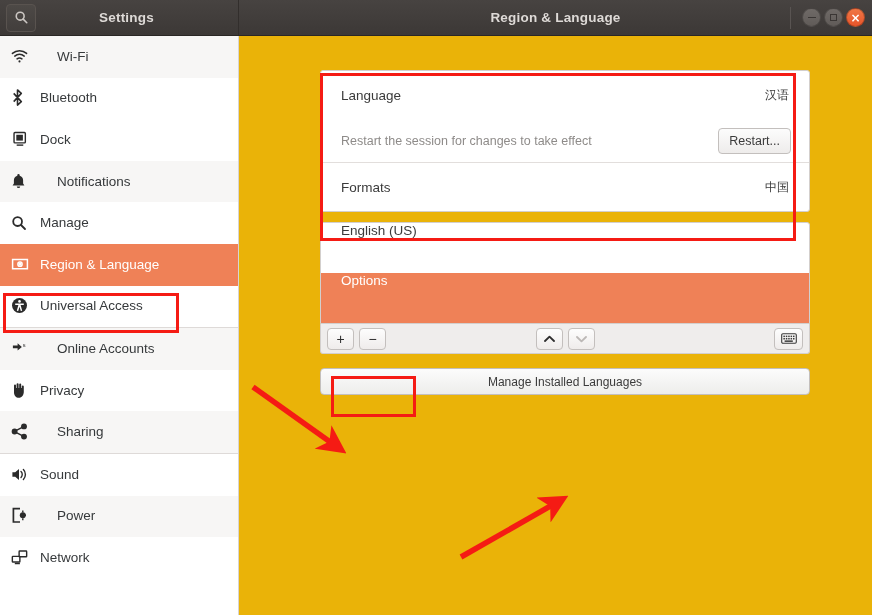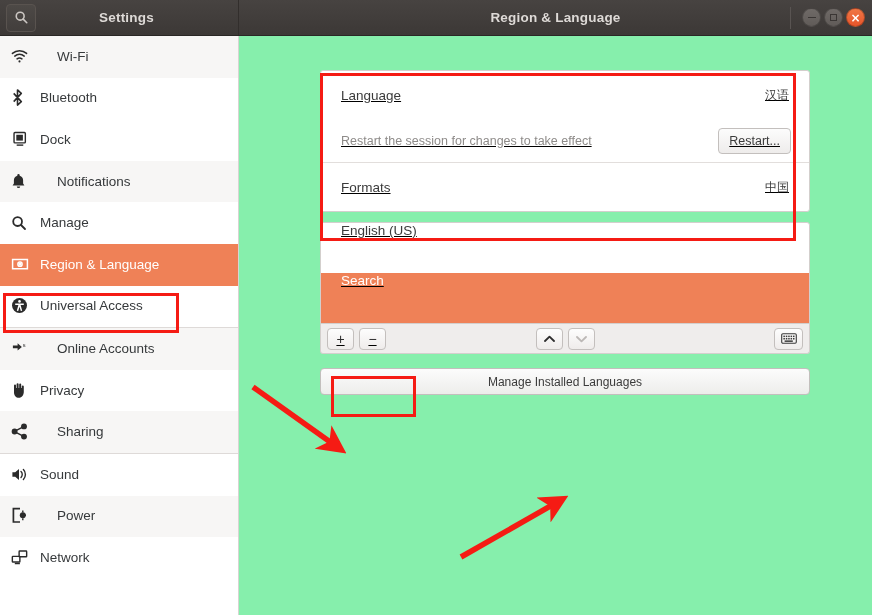--- a/index.html
+++ b/index.html
@@ -101,24 +101,23 @@
   }
   .side-item.sel .side-icon { color: #ffffff; }
   .side-label {
     font-size: 13.5px; color: #36393b; margin-left: 4px;
   }
   .side-item.sel .side-label { color: #ffffff; }
   .side-sep { height: 1px; background: #dedad8; margin: 0; }
 
   
   .main {
-    flex: 1 1 auto; background: #86efac;
+    flex: 1 1 auto; background: #eab308;
     position: relative; overflow: hidden;
     padding: 34px 62px 0 81px;
-    text-decoration: underline;
   }
 
   .card {
     background: #fff;
     border: 1px solid #d3cfcd;
     border-radius: 3px;
   }
   .lang-row {
     display: flex; align-items: center; justify-content: space-between;
     padding: 0 20px;
@@ -416,21 +415,21 @@
           <span class="v">中国</span>
         </div>
       </div>
 
 
       <div class="list-card">
         <div class="src-row">
           <span>English (US)</span>
         </div>
         <div class="src-row sel">
-          <span>Search</span>
+          <span>Options</span>
         </div>
       </div>
 
       <div class="toolbar">
         <div class="tbtn">+</div>
         <div class="tbtn">−</div>
         <div class="tb-mid">
           <div class="tbtn">
             <svg width="11" height="8" viewBox="0 0 11 8" fill="none" stroke="#2e2e2e" stroke-width="1.8" stroke-linecap="round" stroke-linejoin="round">
                 <polyline points="1,6 5.5,1.6 10,6"></polyline>

